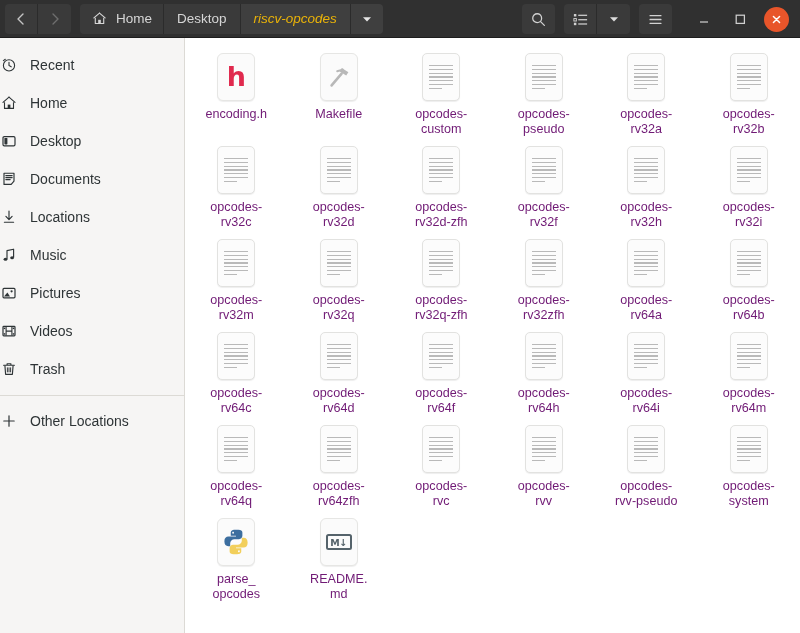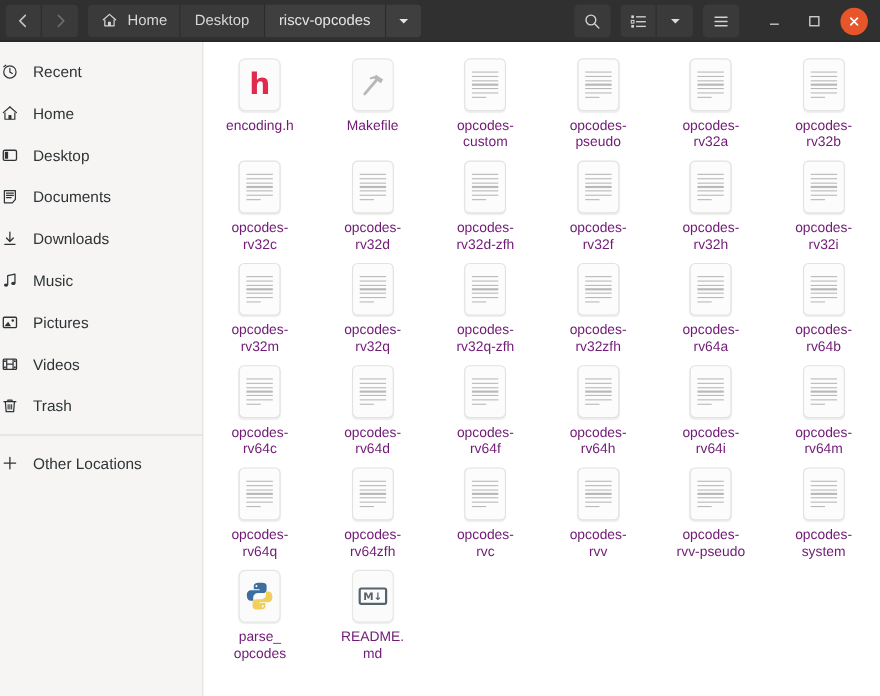--- a/index.html
+++ b/index.html
@@ -40,21 +40,21 @@
     height: 30px;
     background: #3a3a3a;
     color: #d6d6d6;
     font-size: 13.5px;
     display: flex; align-items: center;
     padding: 0 13px;
     border-right: 1px solid #2b2b2b;
     white-space: nowrap;
   }
   .pathseg.home-seg { padding: 0 11px 0 12px; gap: 9px; }
-  .pathseg.current { color: #e5e5e5; background: #3f3f3f; }
+  .pathseg.current { color: #eab308; background: #3f3f3f; font-style: italic; }
   .pathseg.dropdown { padding: 0 10px; border-right: none; }
 
   .hb-right {
     position: absolute; right: 6px; top: 0; height: 38px;
     display: flex; align-items: center; gap: 0;
   }
   .tool {
     width: 33px; height: 30px;
     background: #3a3a3a;
     display: flex; align-items: center; justify-content: center;
@@ -312,21 +312,21 @@
         <span class="pl">Documents</span>
       </div>
 
       <div class="place">
         <span class="pi">
           <svg width="16" height="16" viewBox="0 0 16 16">
             <path d="M8 2 V10.4 M4.9 7.4 L8 10.6 L11.1 7.4" fill="none" stroke="#2e3436" stroke-width="1.15" stroke-linecap="round" stroke-linejoin="round"></path>
             <path d="M3.4 13.2 H12.6" stroke="#2e3436" stroke-width="1.15" stroke-linecap="round"></path>
           </svg>
         </span>
-        <span class="pl">Downloads</span>
+        <span class="pl">Locations</span>
       </div>
 
       <div class="place">
         <span class="pi">
           <svg width="16" height="16" viewBox="0 0 16 16">
             <path d="M6 12 V3.6 L12.6 2.2 V10.4" fill="none" stroke="#2e3436" stroke-width="1.15" stroke-linejoin="round"></path>
             <ellipse cx="4.5" cy="12.2" rx="1.9" ry="1.5" fill="#2e3436"></ellipse>
             <ellipse cx="11.1" cy="10.7" rx="1.9" ry="1.5" fill="#2e3436"></ellipse>
           </svg>
         </span>

